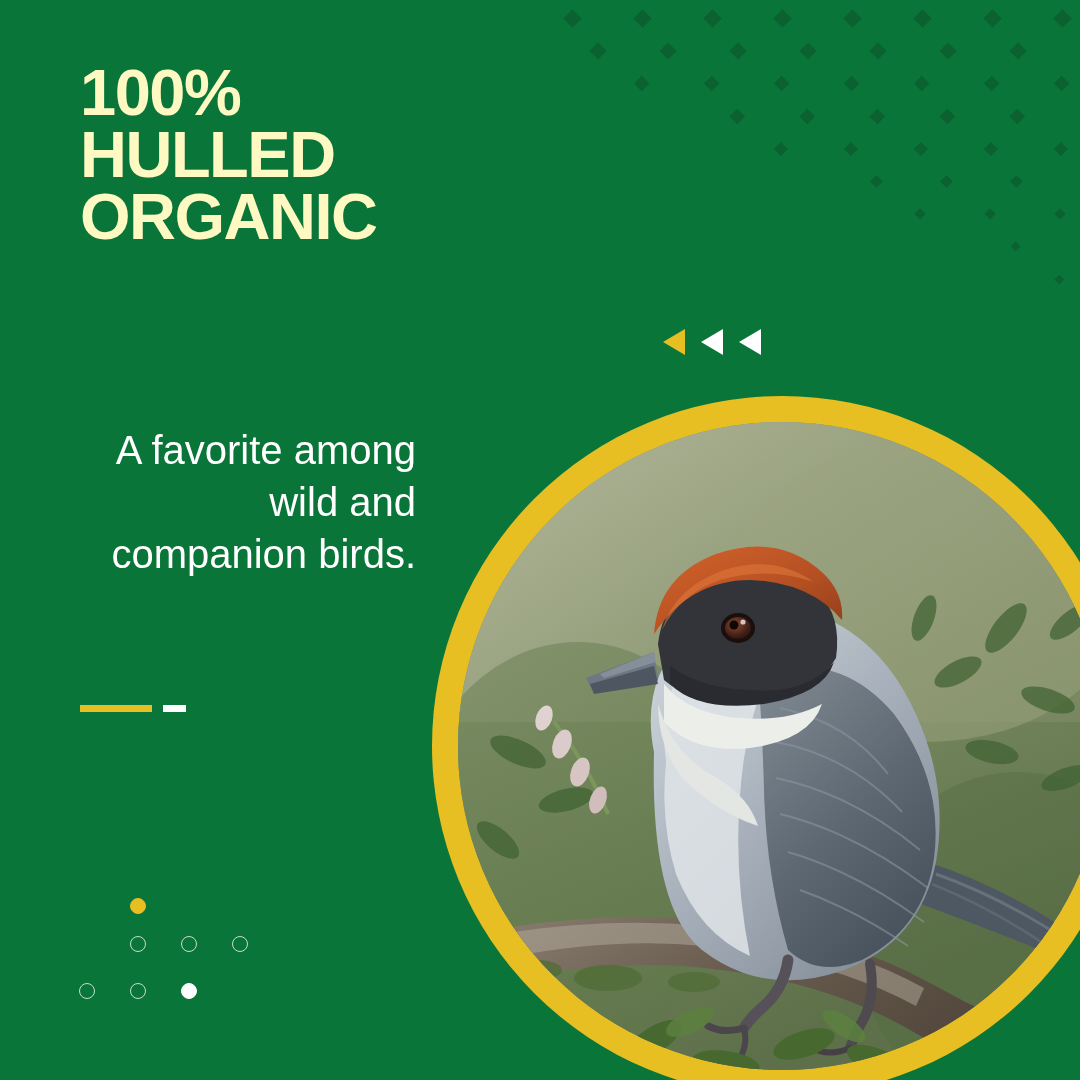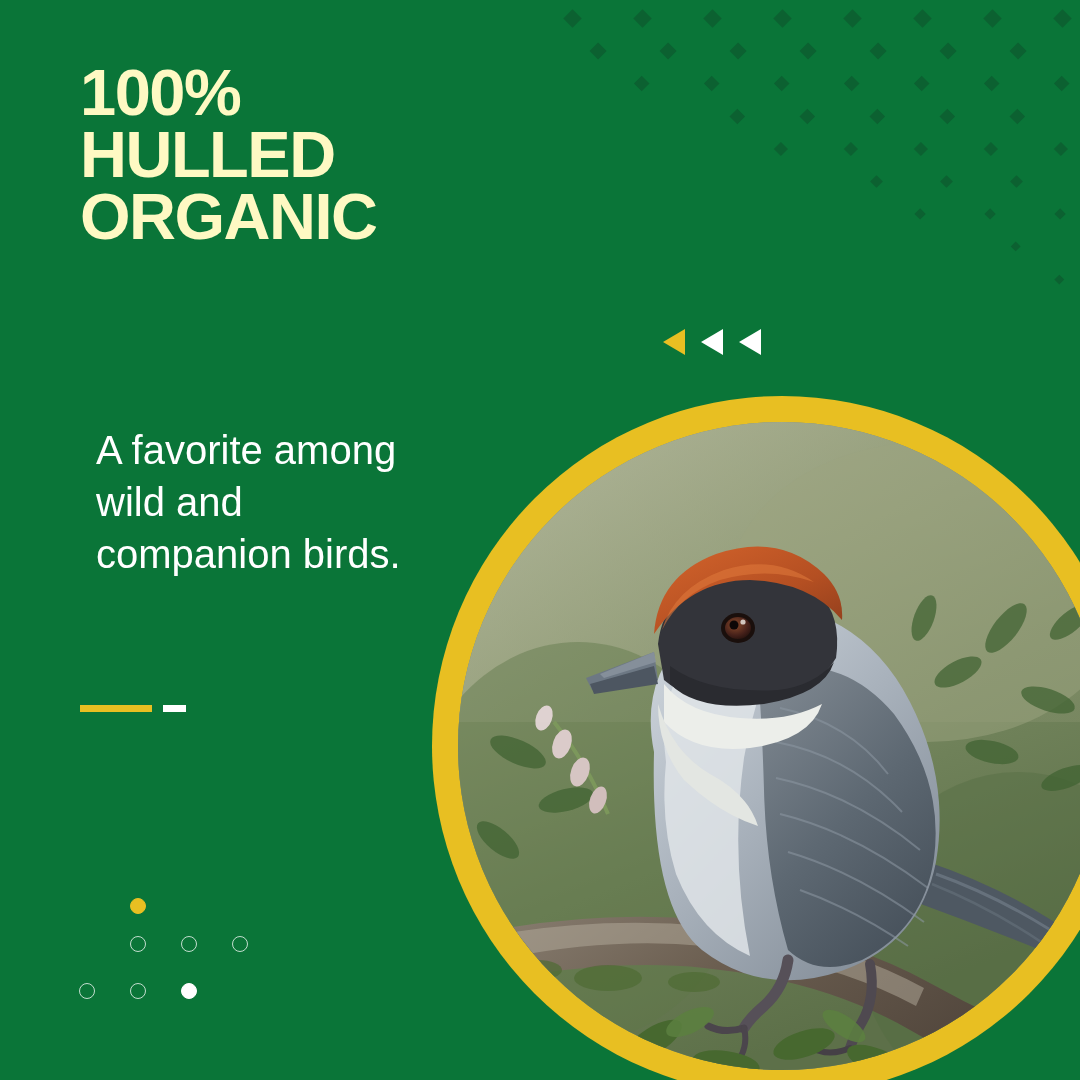--- a/index.html
+++ b/index.html
@@ -40,26 +40,27 @@
     line-height:0.95;
     font-weight:bold;
     letter-spacing:-1.5px;
     text-transform:uppercase;
   }
   .headline .hl-line { display:block; white-space:nowrap; }
 
   
   .subtitle {
     position:absolute;
-    left:96px; top:424px;
+    left:66px; top:424px;
     width:350px;
     color:#ffffff;
     font-size:40px;
     line-height:1.3;
     font-weight:400;
+    text-align:right;
   }
 
   
   .rule-group {
     position:absolute;
     left:80px; top:705px;
     display:flex;
     align-items:center;
   }
   .rule-gold { width:72px; height:7px; background:#e8bf22; }

